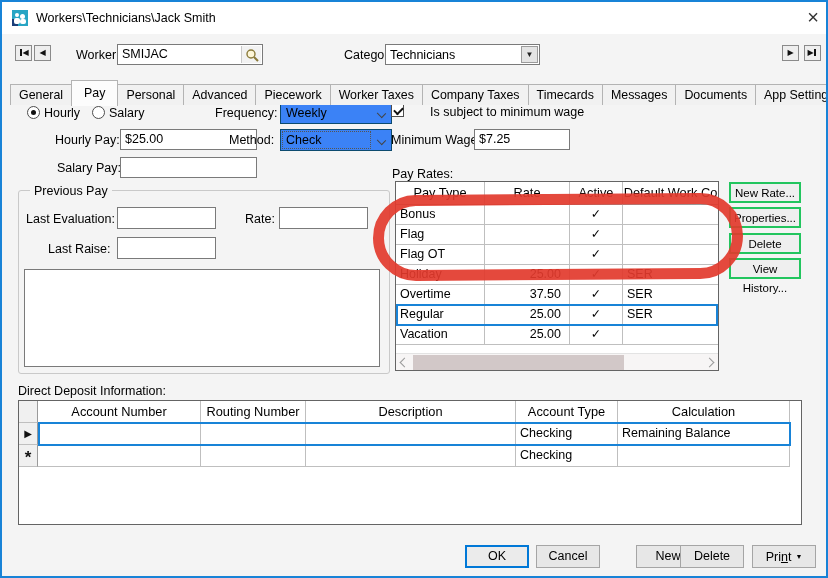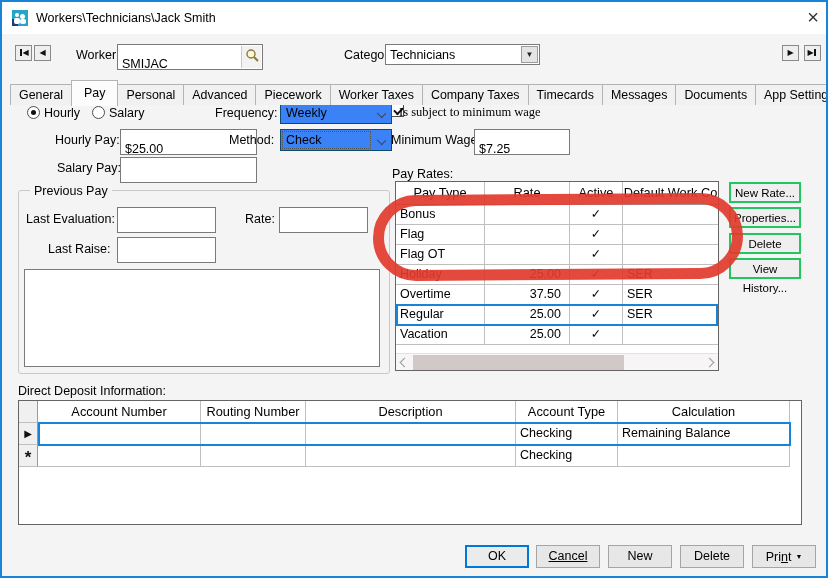--- a/index.html
+++ b/index.html
@@ -19,21 +19,21 @@
   .app-icon .p2 { position:absolute; left:8px; top:4px; width:5px; height:5px; background:#fff; border-radius:50%; }
   .app-icon .b1 { position:absolute; left:2px; top:8px; width:6px; height:6px; background:#fff; border-radius:2px; }
   .app-icon .b2 { position:absolute; left:8px; top:9px; width:6px; height:5px; background:#fff; border-radius:2px; }
   .title-text { left:34px; top:9px; font-size:12.5px; }
   .close-btn { left:800px; top:5px; width:22px; height:22px; text-align:center; line-height:20px; font-size:20px; color:#333; cursor:default; }
   
   .navbtn { width:17px; height:16px; background:#eeeeee; border:1px solid #8a8a8a; text-align:center; line-height:13px; font-size:7px; color:#111; position:absolute; }
   .navbtn .tri { display:inline-block; transform:scale(1.15); }
   .bar-left::before, .bar-right::after { content:""; display:inline-block; width:2px; height:7px; background:#111; vertical-align:middle; margin:0 1px 1px 1px; }
   .field-label { color:#000; }
-  .textbox { background:#fff; border:1px solid #7a7a7a; padding:12px 4px; font-size:12.5px; line-height:15px; }
+  .textbox { background:#fff; border:1px solid #7a7a7a; padding:2px 4px; font-size:12.5px; line-height:15px; }
   .combo-classic { background:#fff; border:1px solid #7a7a7a; }
   .combo-classic .val { position:absolute; left:4px; top:3px; }
   .combo-classic .dd { position:absolute; right:1px; top:1px; bottom:1px; width:17px; background:#e4e4e4; border:1px solid #9b9b9b; text-align:center; font-size:8px; line-height:15px; color:#222; }
   .search-btn { position:absolute; right:1px; top:1px; bottom:1px; width:20px; background:#f2f2f2; border-left:1px solid #c9c9c9; }
   
   .tabs { left:8px; top:77px; width:812px; height:26px; display:flex; align-items:flex-end; }
   .tabs::after { content:""; position:absolute; left:0; right:0; bottom:0; border-bottom:1px solid #b3b3b3; z-index:0; }
   .tab { position:relative; z-index:1; height:21px; line-height:20px; padding:0 8px; background:#f1f1f1; border:1px solid #b3b3b3; border-bottom:none; margin-right:-1px; font-size:12.4px; white-space:nowrap; }
   .tab.active { height:26px; line-height:24px; background:#fcfcfc; z-index:3; margin-bottom:-1px; padding:0 12px; }
   
@@ -131,21 +131,21 @@
   <div class="radio checked" style="left:25px; top:104px;"></div>
   <div class="abs field-label" style="left:42px; top:104px;">Hourly</div>
   <div class="radio" style="left:90px; top:104px;"></div>
   <div class="abs field-label" style="left:107px; top:104px;">Salary</div>
   <div class="abs field-label" style="left:213px; top:104px;">Frequency:</div>
   <div class="combo" style="left:278px; top:100px; width:112px; height:22px;">
     <span class="val">Weekly</span>
     <span class="chev"></span>
   </div>
   <div class="checkbox checked" style="left:389px; top:102px;"></div>
-  <div class="abs field-label" style="left:397px; top:103px;font-family:Liberation Serif, serif;">Is subject to minimum wage</div>
+  <div class="abs field-label" style="left:428px; top:103px;">Is subject to minimum wage</div>
 
   <div class="abs field-label" style="left:53px; top:131px;">Hourly Pay:</div>
   <div class="abs textbox" style="left:118px; top:127px; width:137px; height:21px;">$25.00</div>
   <div class="abs field-label" style="left:227px; top:131px;">Method:</div>
   <div class="combo focused" style="left:278px; top:127px; width:112px; height:22px;">
     <span class="val">Check</span>
     <span class="chev"></span>
   </div>
   <div class="abs field-label" style="left:389px; top:131px;">Minimum Wage:</div>
   <div class="abs textbox" style="left:472px; top:127px; width:96px; height:21px;">$7.25</div>
@@ -242,20 +242,20 @@
     <div class="cell txt" style="left:19px; top:44px; width:163px; height:22px; line-height:21px;"></div>
     <div class="cell txt" style="left:182px; top:44px; width:105px; height:22px; line-height:21px;"></div>
     <div class="cell txt" style="left:287px; top:44px; width:210px; height:22px; line-height:21px;"></div>
     <div class="cell txt" style="left:497px; top:44px; width:102px; height:22px; line-height:21px;">Checking</div>
     <div class="cell txt" style="left:599px; top:44px; width:172px; height:22px; line-height:21px;"></div>
 
     <div class="abs sel-outline" style="left:19px; top:21px; width:753px; height:24px; z-index:5;"></div>
   </div>
 
   <div class="btn default" style="left:463px; top:543px;">OK</div>
-  <div class="btn" style="left:534px; top:543px;text-decoration:underline;">Cancel</div>
-  <div class="btn" style="left:606px; top:543px;">New</div>
+  <div class="btn" style="left:534px; top:543px;">Cancel</div>
+  <div class="btn" style="left:634px; top:543px;">New</div>
   <div class="btn" style="left:678px; top:543px;">Delete</div>
   <div class="btn" style="left:750px; top:543px;">
     <span>Pri</span><span class="underline">n</span><span>t</span><span class="print-arrow">▼</span>
   </div>
 
 </div>
 
 </body></html>

